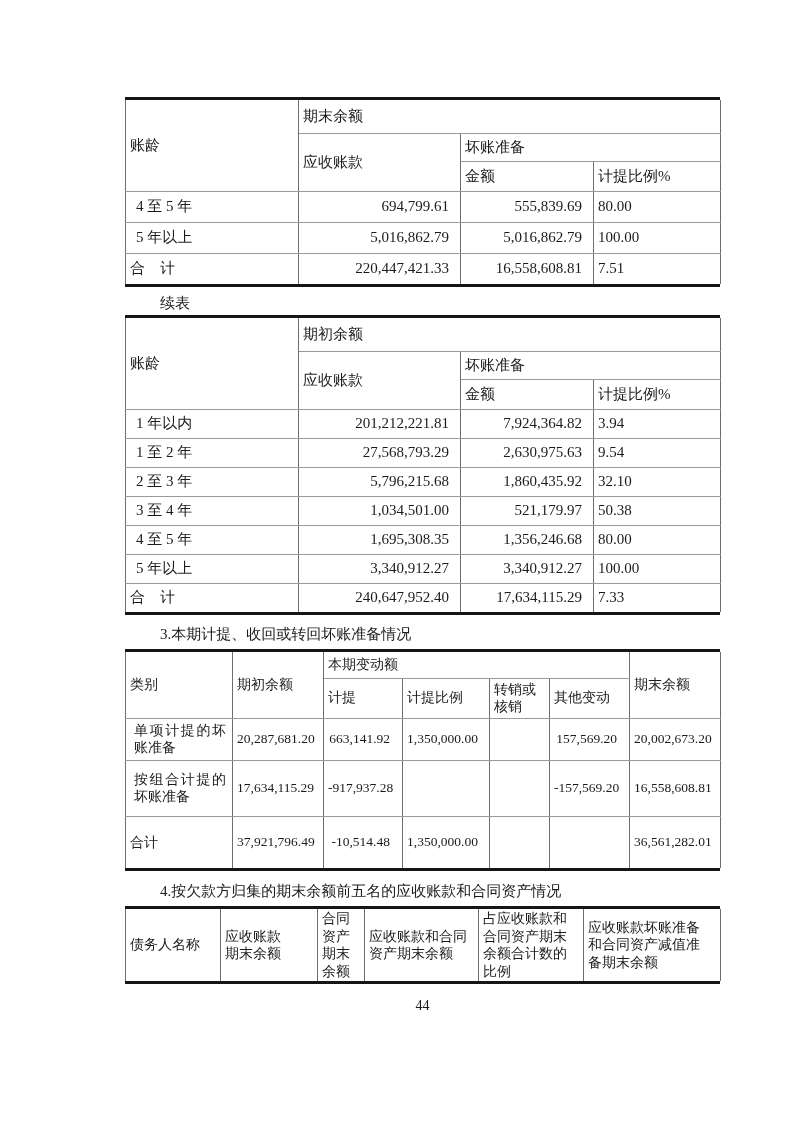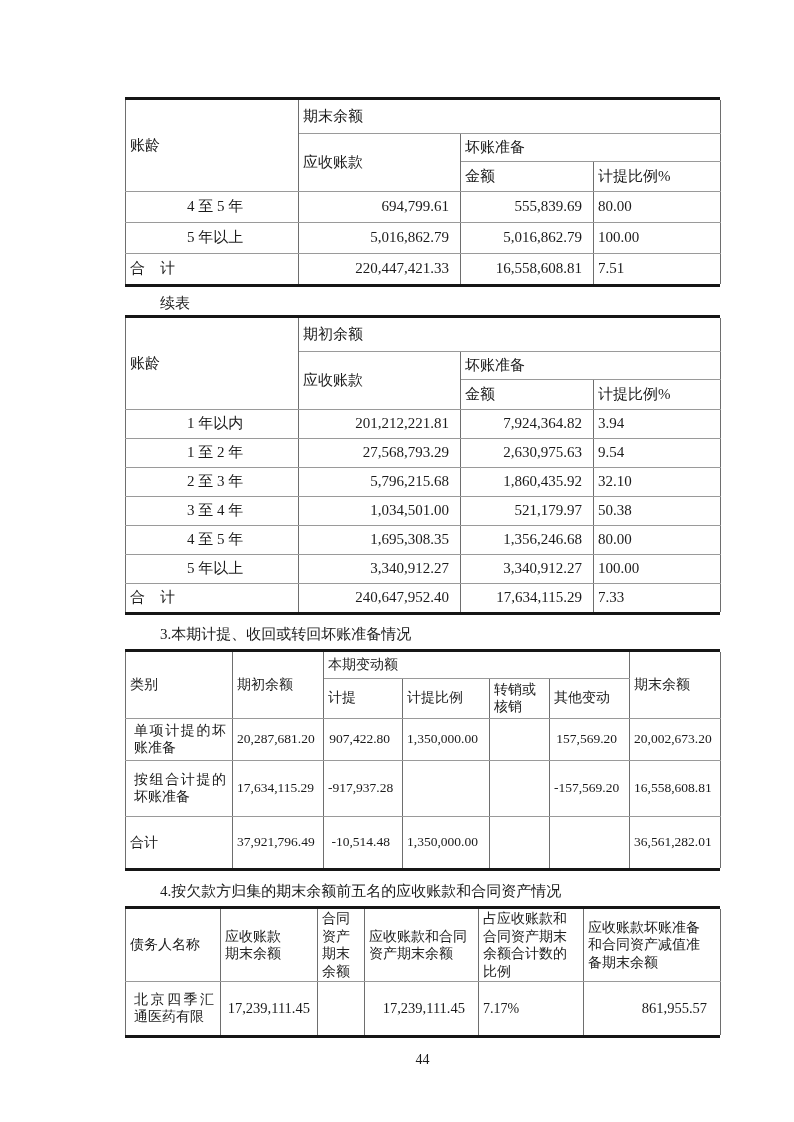--- a/index.html
+++ b/index.html
@@ -14,21 +14,21 @@
   td{
     border-left:1px solid #6e6e6e;border-right:1px solid #6e6e6e;
     border-top:1px solid #9a9a9a;border-bottom:1px solid #9a9a9a;
     vertical-align:middle;padding:1px 4px;line-height:1.25;
     overflow:hidden;
   }
   tr:first-child>td{border-top:none;}
   tr:last-child>td{border-bottom:none;}
   .ctr{}
   .num{text-align:right;padding-right:11px;}
-  .lbl{text-align:center;padding-left:10px;}
+  .lbl{text-align:left;padding-left:10px;}
   .jst{text-align:justify;}
   .ml{white-space:pre-line;}
   
   .t12 .h1{height:33px;} .t12 .h2{height:28px;} .t12 .h3{height:30px;}
   .t1 .dr{height:31px;} .t2 .dr{height:29px;}
   
   .t3{font-size:14px;}
   .t3 .h1{height:26px;} .t3 .h2{height:40px;}
   .t3 .r0{height:42px;} .t3 .r1{height:56px;} .t3 .r2{height:52px;}
   .t3 .num{font-size:13.5px;padding-right:12px;}
@@ -186,21 +186,21 @@
         <tr class="h2">
           <td class="ctr">计提</td>
           <td class="ctr">计提比例</td>
           <td class="ctr ml">转销或
 核销</td>
           <td class="ctr">其他变动</td>
         </tr>
         <tr class="r0">
           <td class="lbl jst">单项计提的坏账准备</td>
           <td class="num">20,287,681.20</td>
-          <td class="num">907,422.80</td>
+          <td class="num">663,141.92</td>
           <td class="num">1,350,000.00</td>
           <td class="num"></td>
           <td class="num">157,569.20</td>
           <td class="num">20,002,673.20</td>
         </tr>
         <tr class="r1">
           <td class="lbl jst">按组合计提的坏账准备</td>
           <td class="num">17,634,115.29</td>
           <td class="num">-917,937.28</td>
           <td class="num"></td>
@@ -245,28 +245,20 @@
           <td class="ctr ml">应收账款和合同
 资产期末余额</td>
           <td class="ctr ml">占应收账款和
 合同资产期末
 余额合计数的
 比例</td>
           <td class="ctr ml">应收账款坏账准备
 和合同资产减值准
 备期末余额</td>
         </tr>
-        <tr class="dr">
-          <td class="lbl jst">北京四季汇通医药有限</td>
-          <td class="num" style="padding-right:7px;">17,239,111.45</td>
-          <td class="num"></td>
-          <td class="num" style="padding-right:13px;">17,239,111.45</td>
-          <td class="ctr">7.17%</td>
-          <td class="num" style="padding-right:13px;">861,955.57</td>
-        </tr>
       </tbody>
         </table>
     </div>
 
     <div class="pagenum">44</div>
 
   </div>
 </div>
 
 </body></html>

